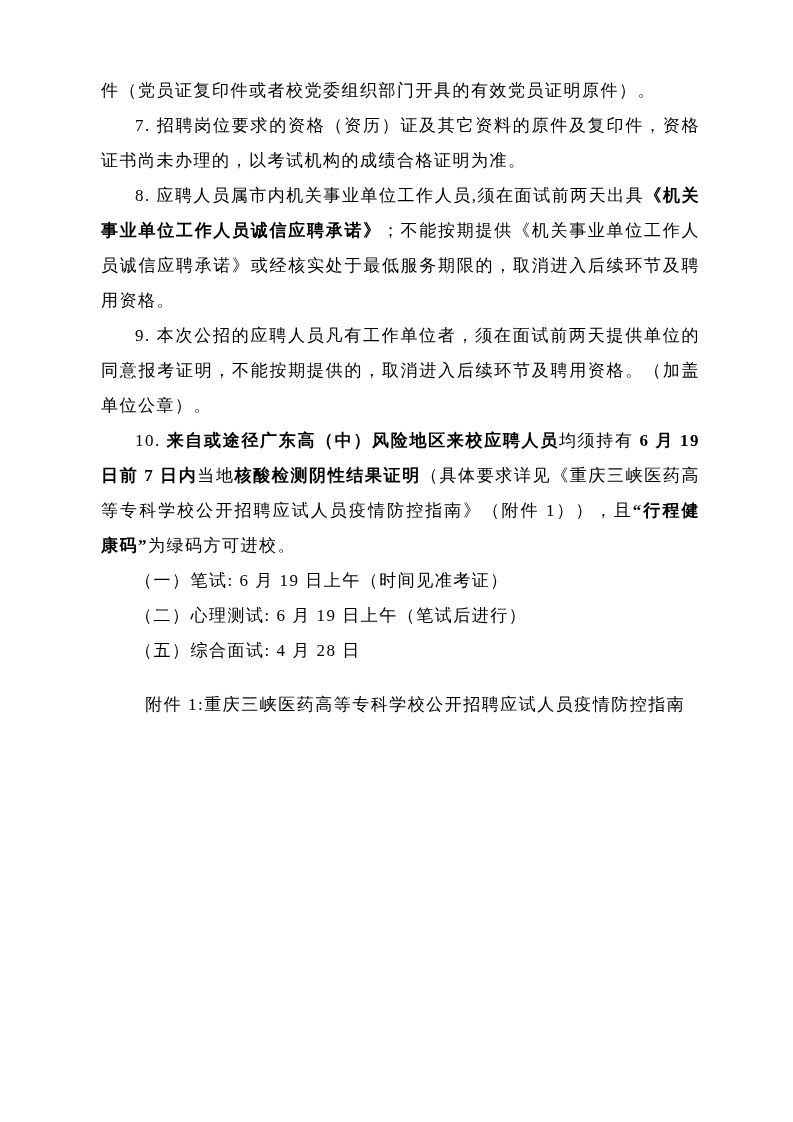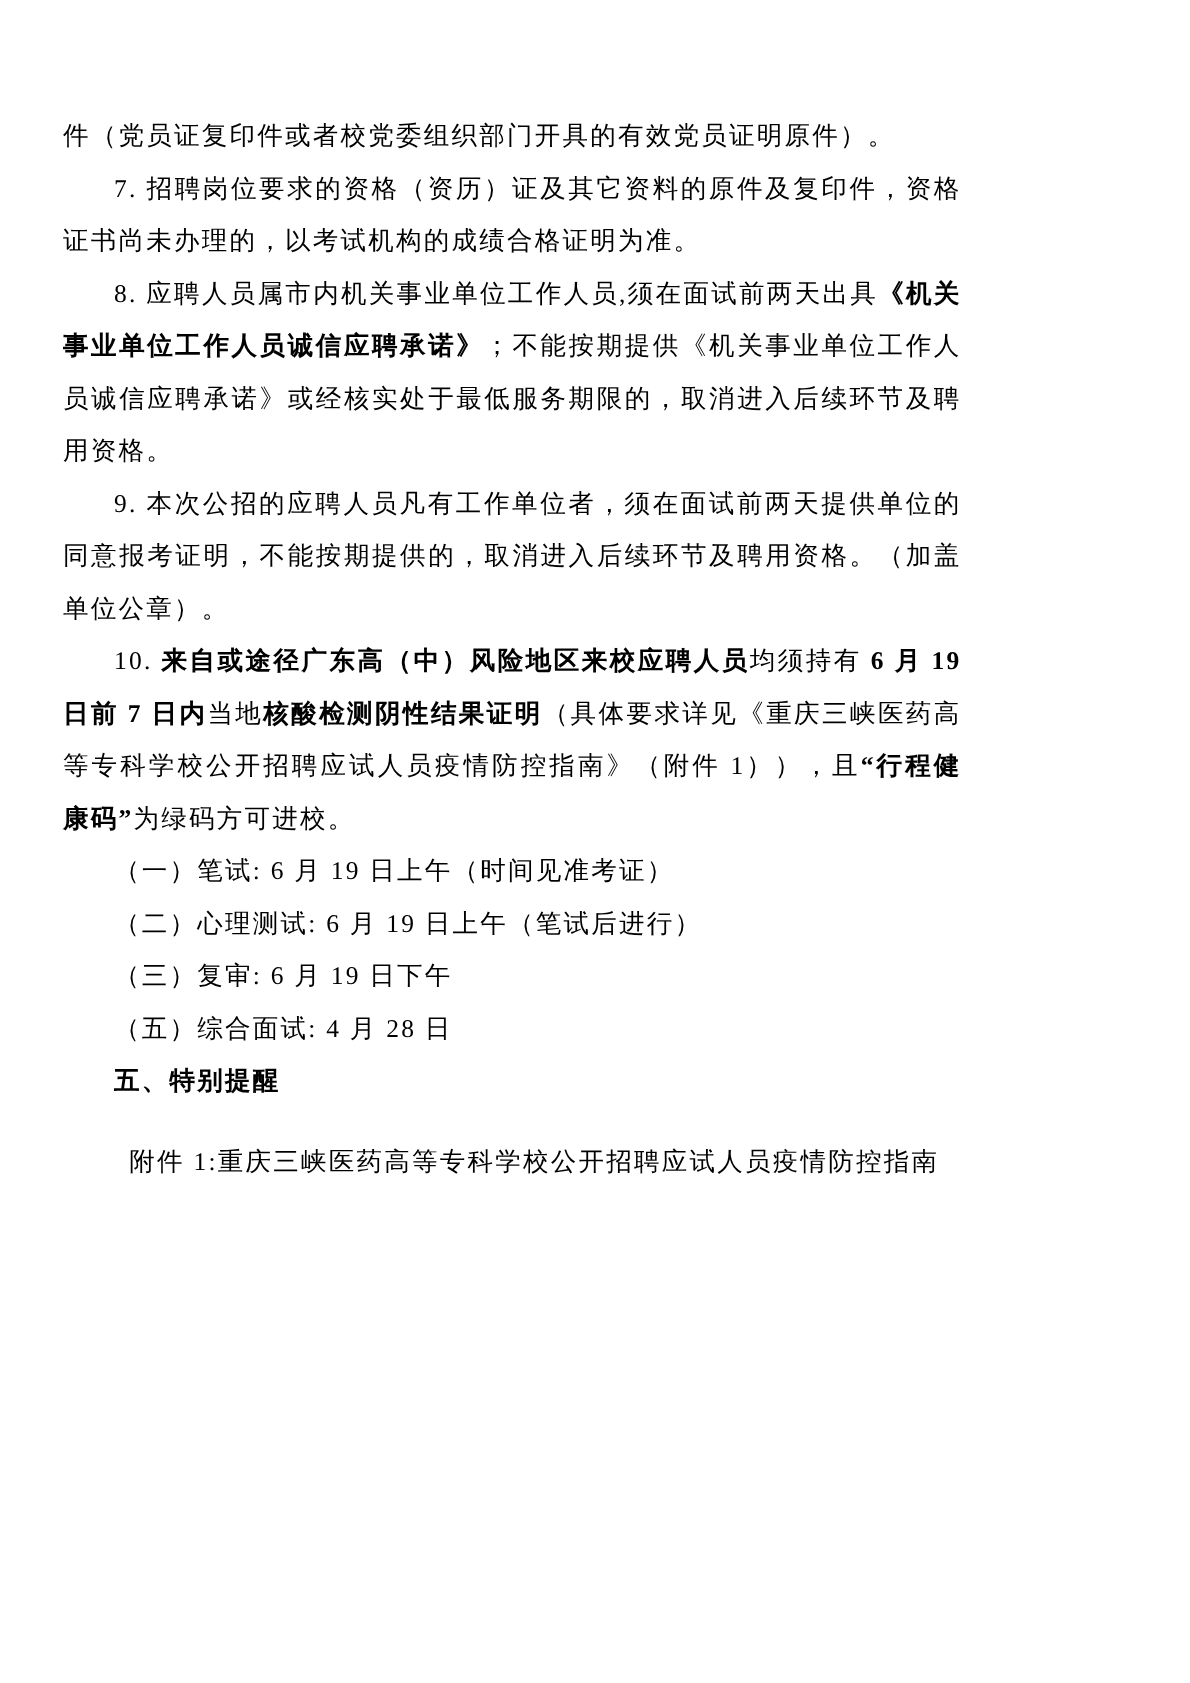--- a/index.html
+++ b/index.html
@@ -6,21 +6,21 @@
     margin: 0;
     padding: 0;
     background: #ffffff;
   }
   .page {
     position: relative;
     width: 793px;
     height: 1122px;
     background: #ffffff;
     box-sizing: border-box;
-    padding: 73px 92px 0 42px;
+    padding: 73px 92px 0 101px;
     overflow: hidden;
   }
   .doc {
     width: 599px;
     font-family: "Liberation Serif", "DejaVu Serif", serif;
     font-size: 17px;
     line-height: 35px;
     letter-spacing: 1.5px;
     color: #000000;
     text-align: justify;
@@ -40,18 +40,16 @@
 
 <div class="page">
   <div class="doc">
       <p class="continuation"><span>件（党员证复印件或者校党委组织部门开具的有效党员证明原件）。</span></p>
       <p><span>7. 招聘岗位要求的资格（资历）证及其它资料的原件及复印件，资格证书尚未办理的，以考试机构的成绩合格证明为准。</span></p>
       <p><span>8. 应聘人员属市内机关事业单位工作人员,须在面试前两天出具</span><span class="b">《机关事业单位工作人员诚信应聘承诺》</span><span>；不能按期提供《机关事业单位工作人员诚信应聘承诺》或经核实处于最低服务期限的，取消进入后续环节及聘用资格。</span></p>
       <p><span>9. 本次公招的应聘人员凡有工作单位者，须在面试前两天提供单位的同意报考证明，不能按期提供的，取消进入后续环节及聘用资格。（加盖单位公章）。</span></p>
       <p><span>10. </span><span class="b">来自或途径广东高（中）风险地区来校应聘人员</span><span>均须持有 </span><span class="b">6 月 19 日前 7 日内</span><span>当地</span><span class="b">核酸检测阴性结果证明</span><span>（具体要求详见《重庆三峡医药高等专科学校公开招聘应试人员疫情防控指南》（附件 1）），且</span><span class="b">“行程健康码”</span><span>为绿码方可进校。</span></p>
       <p><span>（一）笔试: 6 月 19 日上午（时间见准考证）</span></p>
       <p><span>（二）心理测试: 6 月 19 日上午（笔试后进行）</span></p>
-      <p><span>（三）复审: 6 月 19 日下午</span></p>
       <p><span>（五）综合面试: 4 月 28 日</span></p>
-      <p class="heading"><span class="b">五、特别提醒</span></p>
       <p class="attachment"><span>附件 1:重庆三峡医药高等专科学校公开招聘应试人员疫情防控指南</span></p>
     </div>
 </div>
 
 </body></html>

